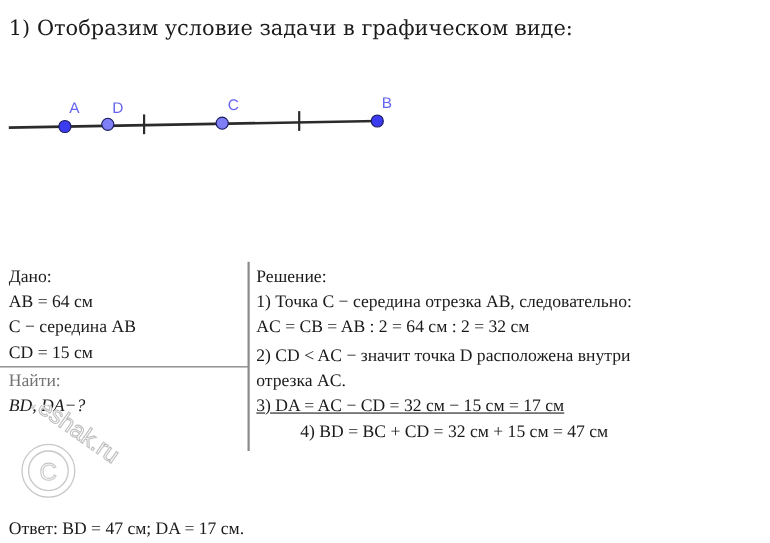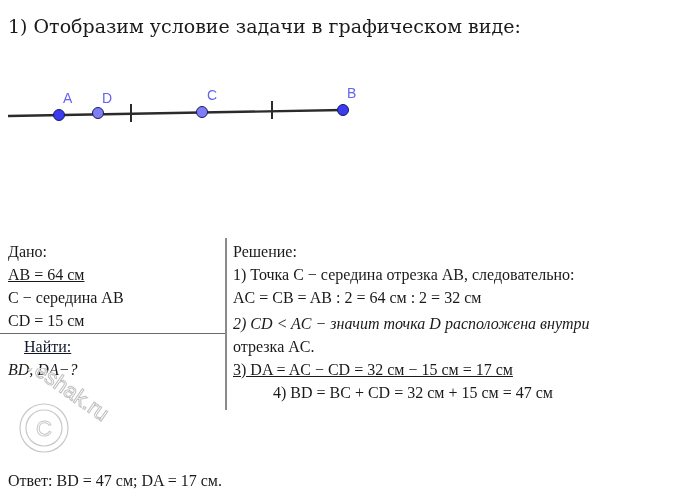--- a/index.html
+++ b/index.html
@@ -26,34 +26,34 @@
   <circle cx="98" cy="33" r="5.5" fill="#7f7ff5" stroke="#1a1a60" stroke-width="1"></circle>
   <circle cx="202" cy="32" r="5.5" fill="#7f7ff5" stroke="#1a1a60" stroke-width="1"></circle>
   <circle cx="343" cy="30" r="5.5" fill="#3b3bf0" stroke="#1a1a60" stroke-width="1"></circle>
   <text x="63" y="23" font-family="Liberation Sans, sans-serif" font-size="14" fill="#6464f0">A</text>
   <text x="102" y="23" font-family="Liberation Sans, sans-serif" font-size="14" fill="#6464f0">D</text>
   <text x="207" y="20" font-family="Liberation Sans, sans-serif" font-size="14" fill="#6464f0">C</text>
   <text x="347" y="18" font-family="Liberation Sans, sans-serif" font-size="14" fill="#6464f0">B</text>
 </svg>
 
 <div class="abs txt" style="left:8px; top:240px;">Дано:</div>
-<div class="abs txt" style="left:8px; top:263px;text-decoration:underline;">AB = 64 см</div>
+<div class="abs txt" style="left:8px; top:263px;">AB = 64 см</div>
 <div class="abs txt" style="left:8px; top:286px;">C − середина AB</div>
 <div class="abs txt" style="left:8px; top:309px;">CD = 15 см</div>
 
 <div class="hline"></div>
 <div class="vline"></div>
 
-<div class="abs txt" style="left:24px; top:335px; color:#0f172a;text-decoration:underline;">Найти:</div>
+<div class="abs txt" style="left:8px; top:335px; color:#737373;">Найти:</div>
 <div class="abs txt" style="left:8px; top:358px; font-style:italic;text-align:center;">BD, DA−?</div>
 
 <div class="abs txt" style="left:233px; top:240px;">Решение:</div>
 <div class="abs txt" style="left:233px; top:263px;">1) Точка C − середина отрезка AB, следовательно:</div>
 <div class="abs txt" style="left:233px; top:286px;">AC = CB = AB : 2 = 64 см : 2 = 32 см</div>
-<div class="abs txt" style="left:233px; top:312px;font-style:italic;">2) CD &lt; AC − значит точка D расположена внутри</div>
+<div class="abs txt" style="left:233px; top:312px;">2) CD &lt; AC − значит точка D расположена внутри</div>
 <div class="abs txt" style="left:233px; top:335px;">отрезка AC.</div>
 <div class="abs txt" style="left:233px; top:358px;text-decoration:underline;">3) DA = AC − CD = 32 см − 15 см = 17 см</div>
 <div class="abs txt" style="left:233px; top:381px;margin-left:40px;">4) BD = BC + CD = 32 см + 15 см = 47 см</div>
 
 <svg class="wm" width="120" height="100" viewBox="0 0 120 100">
   <g fill="none" stroke="#c8c8c8" stroke-width="1.2">
     <circle cx="36" cy="60" r="24"></circle>
     <circle cx="36" cy="60" r="18"></circle>
   </g>
   <text x="28" y="68" font-family="Liberation Sans, sans-serif" font-size="22" fill="none" stroke="#c8c8c8" stroke-width="1">C</text>

